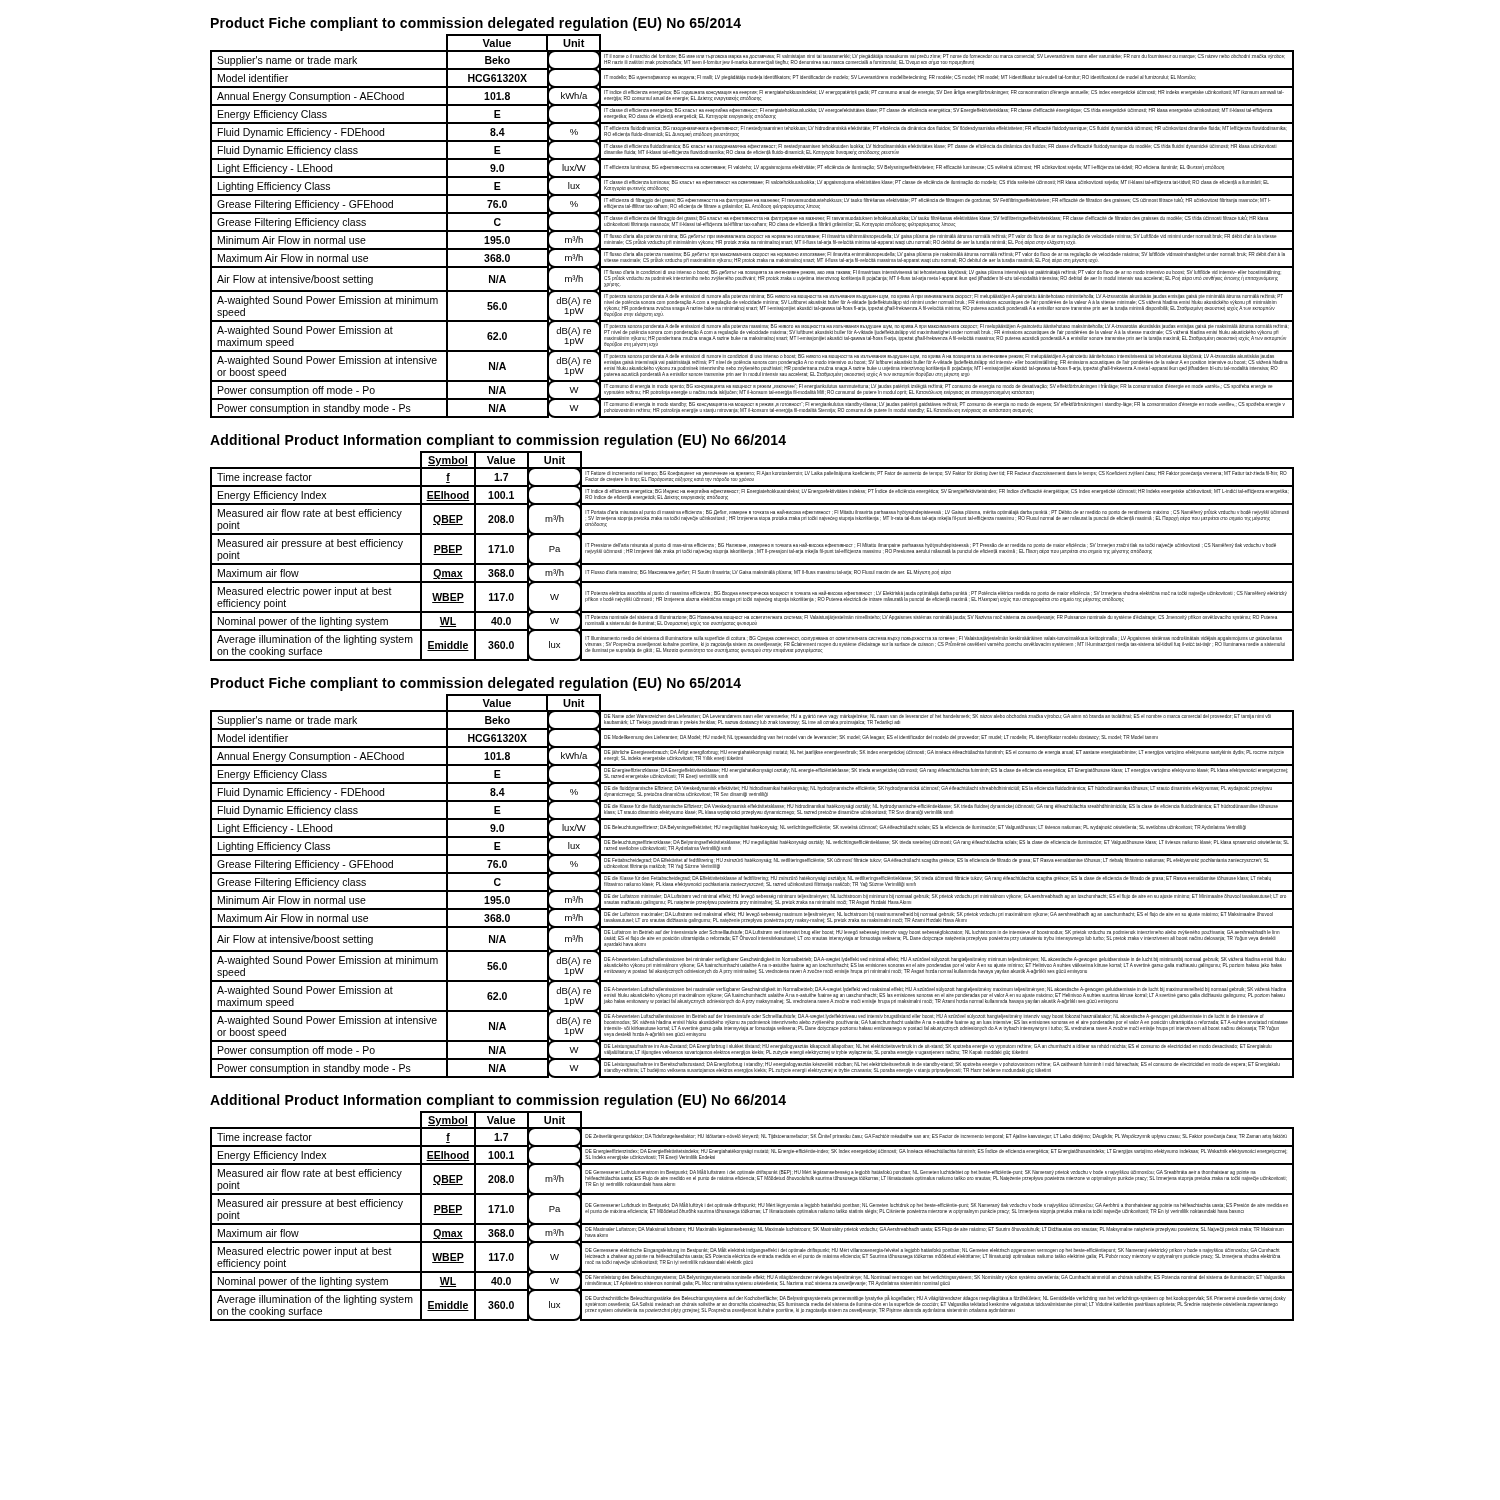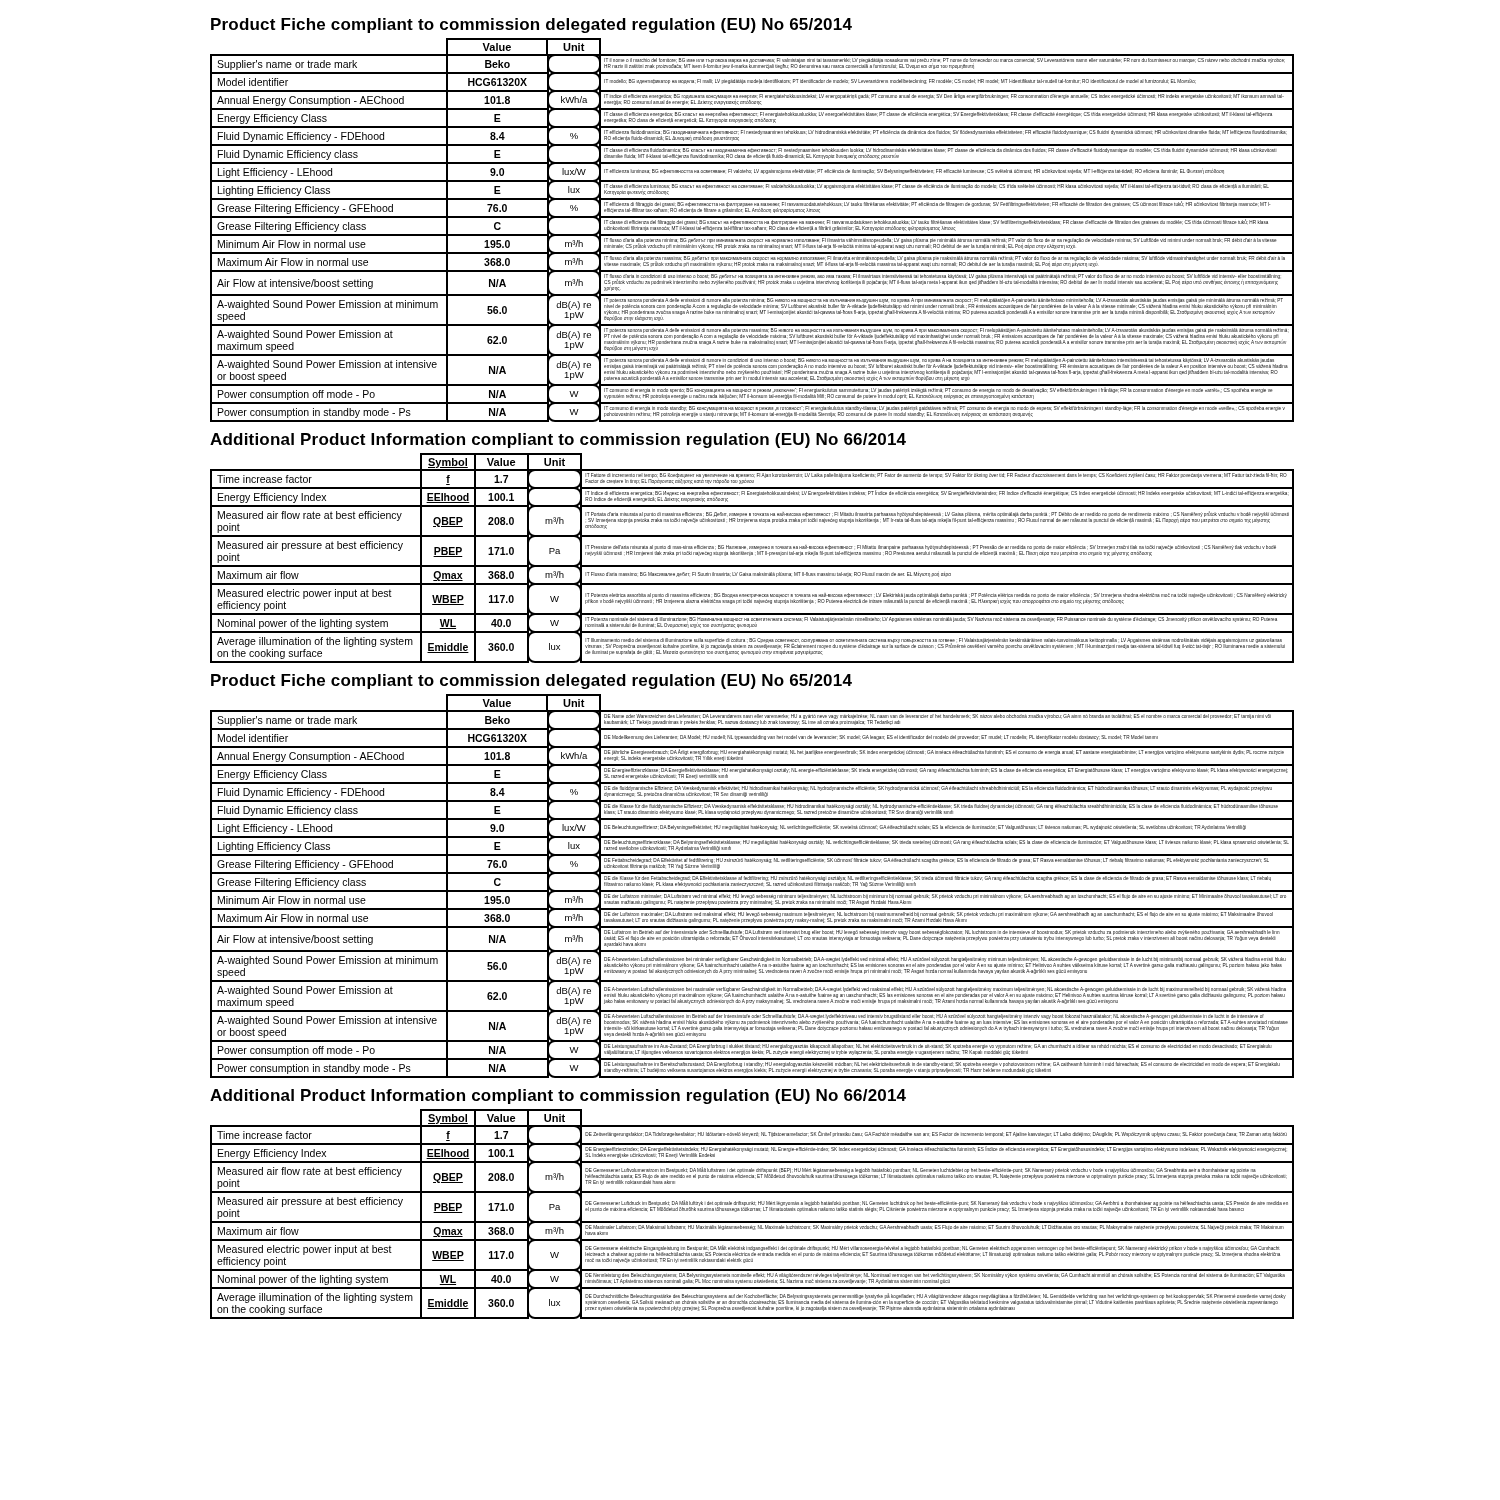--- a/index.html
+++ b/index.html
@@ -1,19 +1,19 @@
 <!DOCTYPE html>
 <html><head>
 <meta charset="utf-8">
 <style>
   html,body{margin:0;padding:0;background:#fff;}
   body{width:1500px;height:1500px;font-family:"Liberation Sans",sans-serif;color:#000;overflow:hidden;}
   .doc{position:absolute;left:210px;top:12px;width:1084px;}
-  .sec-title{font-size:17px;font-weight:bold;margin:3px 0 3px 0;letter-spacing:.2px;}
-  .tbl{margin-bottom:8px;}
+  .sec-title{font-size:14px;font-weight:bold;margin:3px 0 3px 0;letter-spacing:.2px;}
+  .tbl{margin-bottom:14px;}
   .row{display:flex;align-items:stretch;}
   .row + .row{margin-top:-2px;}
   .cell{box-sizing:border-box;border:2px solid #000;background:#fff;}
   .cell + .cell{margin-left:-2px;}
   .nob{border:none;background:transparent;}
   .hcell{font-weight:bold;font-size:11px;min-height:18px;display:flex;align-items:center;justify-content:center;text-align:center;}
   .lbl{font-size:10.5px;line-height:12px;padding:2px 5px;display:flex;align-items:center;}
   .val{font-weight:bold;font-size:10.5px;display:flex;align-items:center;justify-content:center;text-align:center;padding:1px;}
   .unit{font-size:9.5px;line-height:10.5px;display:flex;align-items:center;justify-content:center;text-align:center;padding:1px;border-radius:8px;}
   .desc{font-size:4.7px;line-height:6px;padding:2px 3px;color:#111;display:flex;align-items:center;}

